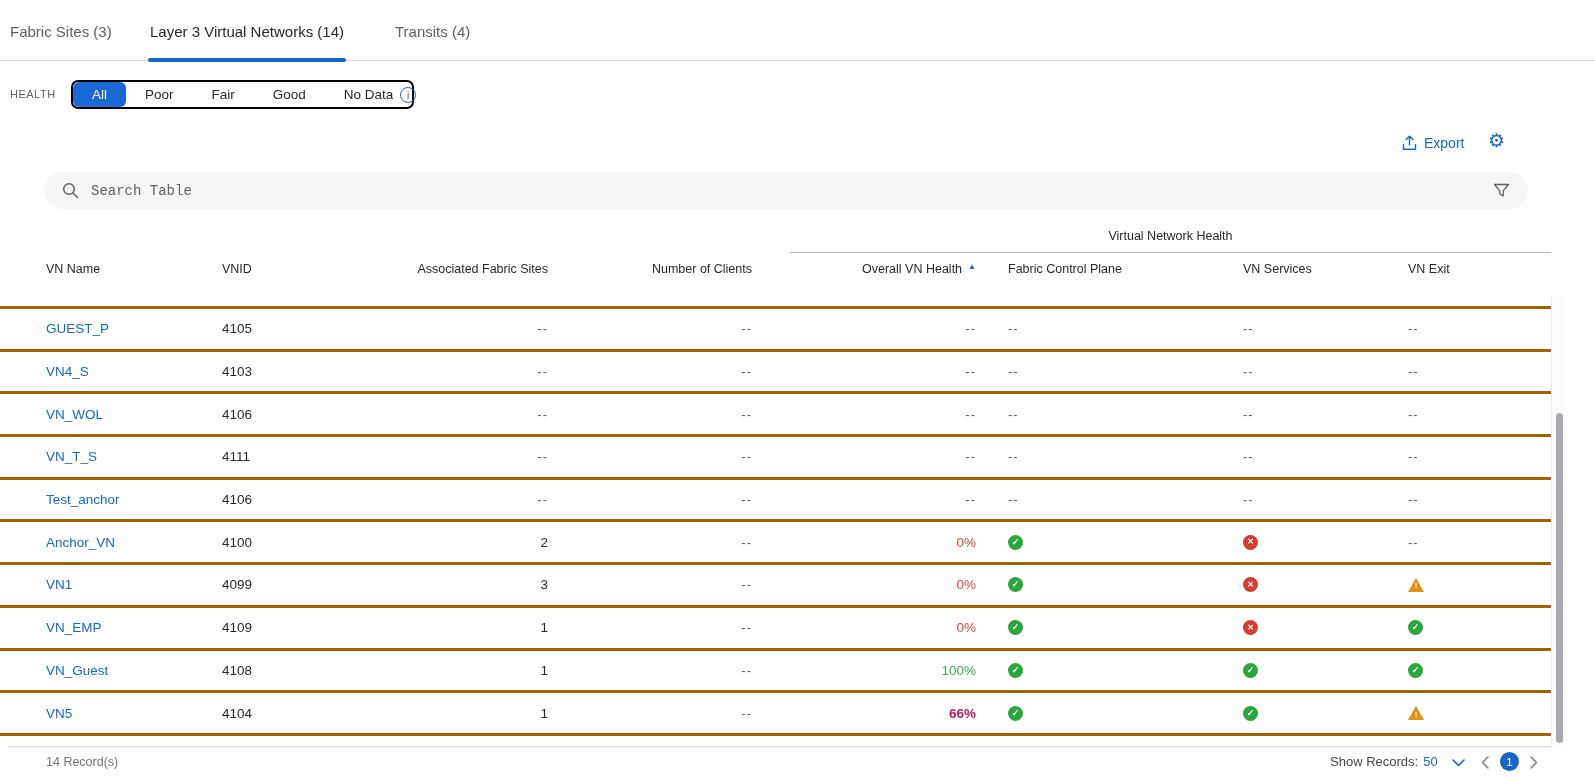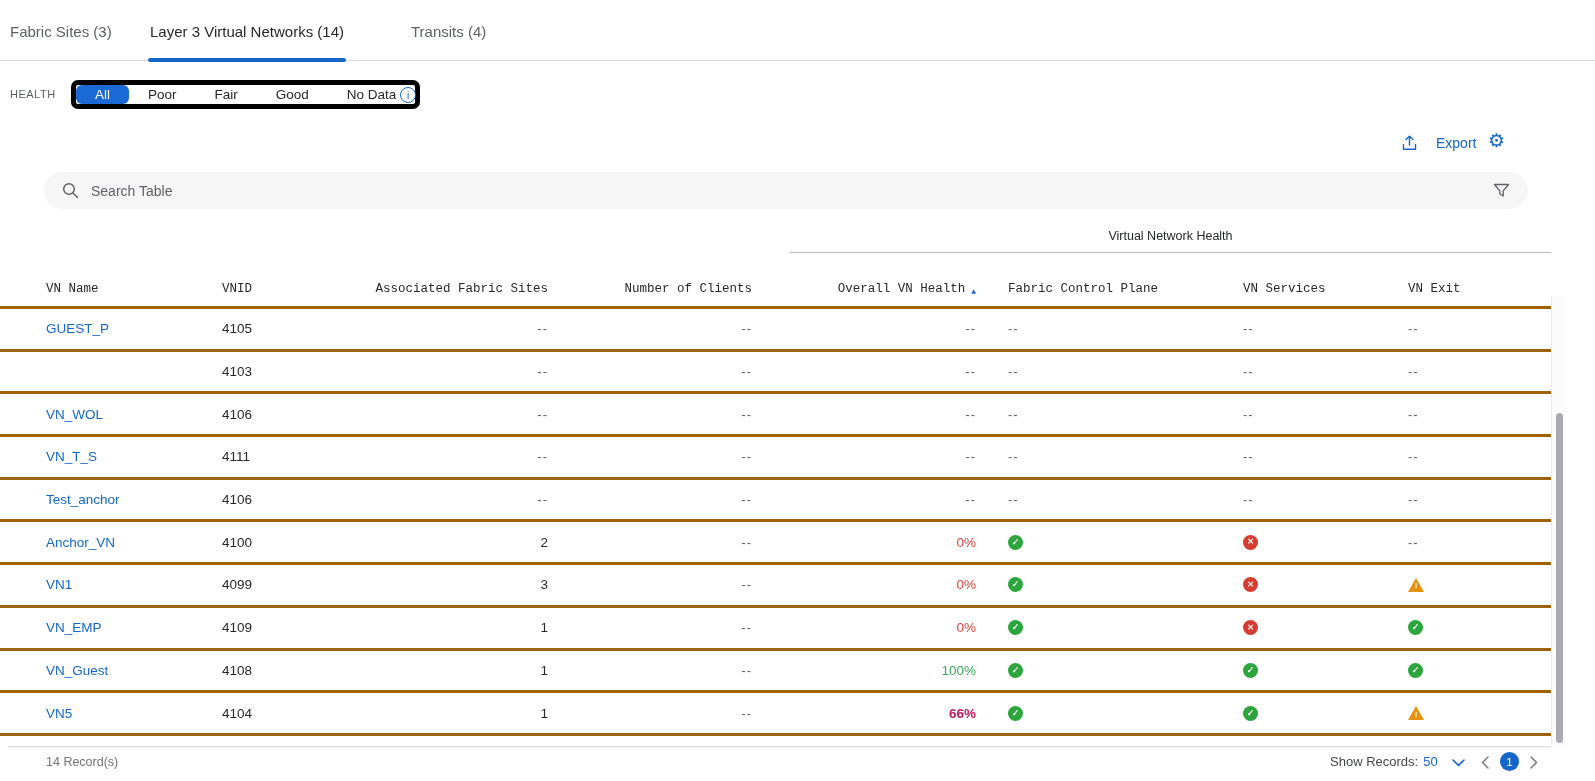--- a/index.html
+++ b/index.html
@@ -11,48 +11,48 @@
   #tabs-bar { position:absolute; left:0; top:0; width:1595px; height:61px; border-bottom:1px solid #d9d9db; }
   .tab { position:absolute; top:0; height:61px; display:flex; align-items:center; padding-top:2px;
          font-size:15px; color:#5e6164; cursor:pointer; white-space:nowrap; }
   .tab.active { color:#27282b; }
   .tab.active::after { content:""; position:absolute; left:-2px; right:-2px; bottom:-1px; height:4px;
          background:#1467c8; border-radius:2px; }
 
   
   #health-label { position:absolute; left:10px; top:88px; font-size:11px; letter-spacing:.5px; color:#5e6164; }
   #health-seg { position:absolute; left:71px; top:80px; height:29px; display:flex; align-items:stretch;
-         border:5px solid #000000; border-radius:7px; background:#fff; overflow:hidden; }
+         border:2px solid #000000; border-radius:7px; background:#fff; overflow:hidden; }
   .seg-btn { display:flex; align-items:center; justify-content:center; padding:0 19px; font-size:13.5px;
          color:#27282b; cursor:pointer; white-space:nowrap; }
   .seg-btn.selected { background:#1b69d4; color:#fff; border-radius:6px; }
   #health-info { position:absolute; left:400px; top:87px; width:16px; height:16px; border:1.4px solid #1467c8;
          border-radius:50%; color:#1467c8; font-size:10px; display:flex; align-items:center; justify-content:center;
          font-style:normal; cursor:pointer; }
 
   
-  #export-button { position:absolute; left:1402px; top:135px; display:flex; align-items:center; gap:19px;
+  #export-button { position:absolute; left:1402px; top:135px; display:flex; align-items:center; gap:7px;
          color:#1467c8; font-size:14px; cursor:pointer; }
   #gear-button { position:absolute; left:1488px; top:131px; font-size:19px; color:#1467c8; cursor:pointer; line-height:1; }
 
   
   #search-bar { position:absolute; left:44px; top:172px; width:1484px; height:37px; background:#f6f6f7;
          border-radius:18.5px; display:flex; align-items:center; }
   #search-icon { margin-left:18px; display:flex; }
   #search-input { flex:1; border:none; outline:none; background:transparent; margin-left:12px; font-size:14px;
-         color:#27282b; font-family:Liberation Sans, sans-serif; }
+         color:#27282b; font-family:Liberation Mono, monospace; }
   #search-input::placeholder { color:#5f6166; opacity:1; }
   #filter-icon { margin-right:18px; display:flex; cursor:pointer; }
 
   
   #group-header { position:absolute; left:790px; top:229px; width:761px; text-align:center; font-size:12.5px; color:#27282b; }
   #group-line { position:absolute; left:790px; top:252px; width:761px; height:1px; background:#b9b9bb; }
 
   #thead { position:absolute; left:0; top:262px; width:1551px; height:34px; }
-  .hcell { position:absolute; top:0; height:34px; display:flex; align-items:flex-end; font-size:12.5px; color:#27282b; cursor:pointer;font-family:Liberation Mono, monospace; }
+  .hcell { position:absolute; top:0; height:34px; display:flex; align-items:flex-start; font-size:12.5px; color:#27282b; cursor:pointer; }
   .sort-arrow { font-size:8px; color:#1467c8; margin-left:6px; }
 
   #table-body { position:absolute; left:0; top:296px; width:1551px; }
   .trow { position:relative; width:1551px; height:42.7px; border-bottom:3px solid #a16207; background:#fff; }
   .trow.partial { height:13px; }
   .cell { position:absolute; top:0; height:100%; display:flex; align-items:center; font-size:13.5px; color:#27282b; }
 
   .col-name     { left:46px;  width:150px; }
   .col-vnid     { left:222px; width:140px; }
   .col-sites    { left:360px; width:188px; justify-content:flex-end; }
@@ -94,21 +94,21 @@
   #page-next { position:absolute; left:1530px; top:756px; cursor:pointer; display:flex; }
 </style>
 </head>
 <body>
 
 <div id="app">
 
   <div id="tabs-bar">
       <div class="tab" style="left: 10px;">Fabric Sites (3)</div>
       <div class="tab active" style="left: 150px;">Layer 3 Virtual Networks (14)</div>
-      <div class="tab" style="left: 395px; margin-left: 16px;">Transits (4)</div>
+      <div class="tab" style="left: 395px;">Transits (4)</div>
     </div>
 
   <div id="health-label">HEALTH</div>
   <div id="health-seg">
       <div class="seg-btn selected">All</div>
       <div class="seg-btn">Poor</div>
       <div class="seg-btn">Fair</div>
       <div class="seg-btn">Good</div>
       <div class="seg-btn">No Data</div>
     </div>
@@ -191,20 +191,23 @@
           <span class="dash">--</span>
         </div>
         <div class="cell col-services">
           <span class="dash">--</span>
         </div>
         <div class="cell col-exit">
           <span class="dash">--</span>
         </div>
       </div>
       <div class="trow">
+        <div class="cell col-name">
+          <a class="vn-link">VN4_S</a>
+        </div>
         <div class="cell col-vnid">4103</div>
         <div class="cell col-sites">
           <span class="dash">--</span>
         </div>
         <div class="cell col-clients">
           <span class="dash">--</span>
         </div>
         <div class="cell col-overall">
           <span class="ov-none">--</span>
         </div>

